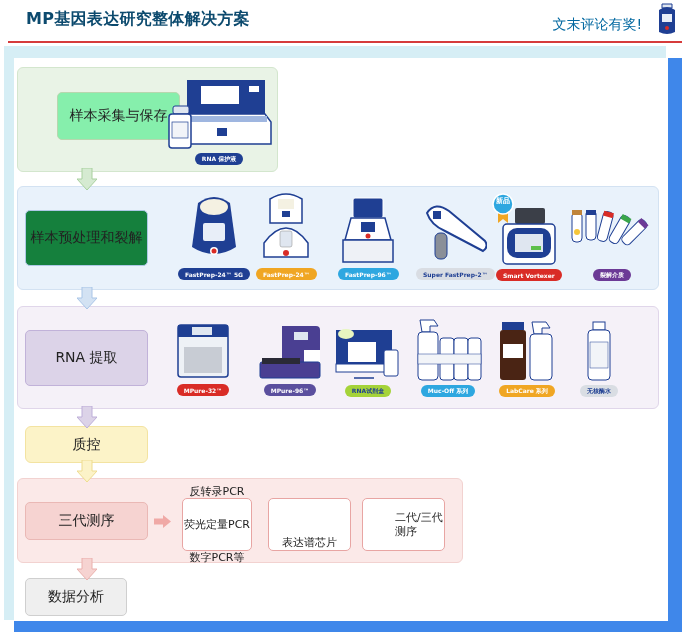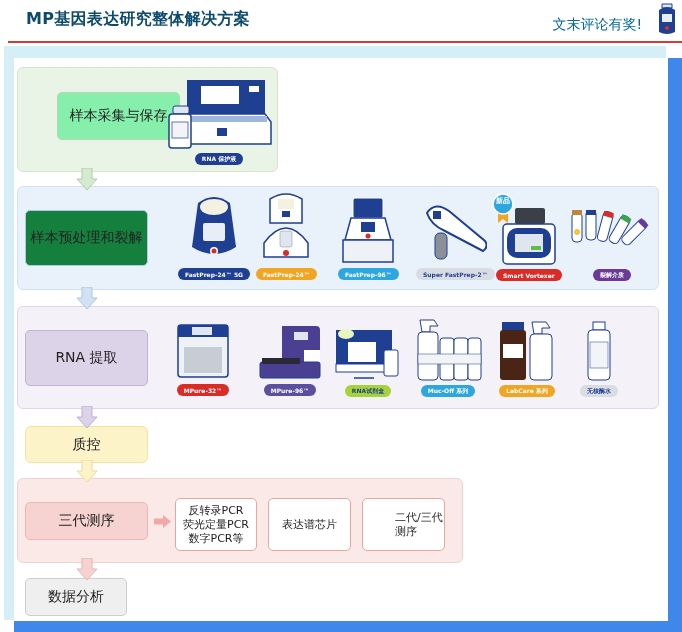--- a/index.html
+++ b/index.html
@@ -27,22 +27,22 @@
   .lb-2 { left: 25px; top: 210px; width: 123px; height: 56px; background: #15803d; border-color: #aec8e6; }
   .lb-3 { left: 25px; top: 330px; width: 123px; height: 56px; background: #dcd3e8; border-color: #c1b2d9; }
   .lb-4 { left: 25px; top: 426px; width: 123px; height: 37px; background: #fcf3c8; border-color: #f3e3a1; border-radius: 6px; }
   .lb-5 { left: 25px; top: 502px; width: 123px; height: 38px; background: #f6d3d1; border-color: #eab8b5; }
   .lb-6 { left: 25px; top: 578px; width: 102px; height: 38px; background: #efefef; border-color: #cfcfcf; }
 
   .down-arrow { position: absolute; width: 20px; height: 22px; }
   .right-arrow { position: absolute; left: 154px; top: 515px; width: 17px; height: 13px; }
 
   .sub-box { position: absolute; top: 498px; height: 53px; background: #fff; border: 1px solid #e8a5a3; border-radius: 5px; display: flex; flex-direction: column; align-items: center; justify-content: center; font-size: 11px; color: #222; line-height: 14px; }
-  .sb-1 { left: 175px; width: 82px; }
-  .sb-2 { left: 268px; width: 83px; }
+  .sb-1 { left: 182px; width: 70px; gap: 19px; }
+  .sb-2 { left: 268px; width: 83px; justify-content: flex-end; }
   .sb-3 { left: 362px; width: 83px; padding-left: 32px; }
 
   .product { position: absolute; display: flex; flex-direction: column; align-items: center; }
   .product svg { display: block; }
   .pill { margin-top: 3px; height: 12px; padding: 0 7px; border-radius: 7px; font-size: 6px; font-weight: bold; color: #fff; display: flex; align-items: center; justify-content: center; white-space: nowrap; }
   .badge-new { position: absolute; left: 492px; top: 193px; width: 22px; height: 30px; }
 </style>
 </head>
 <body>
 

